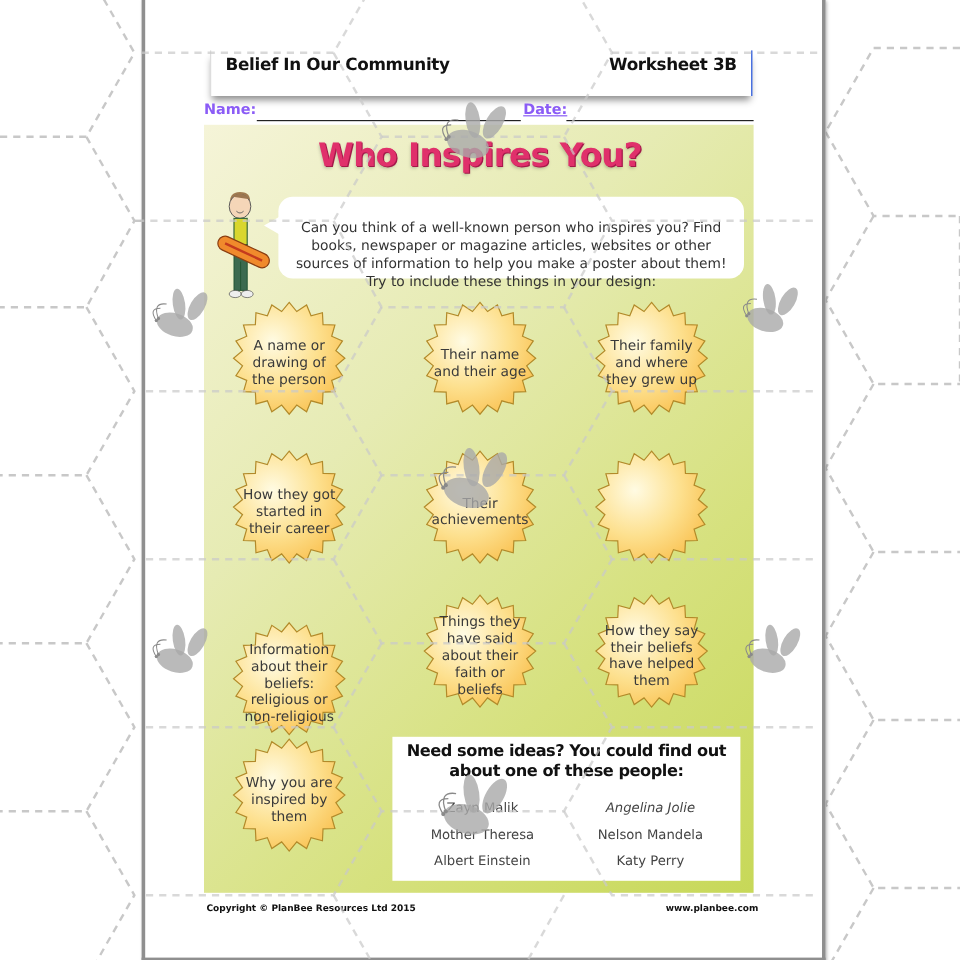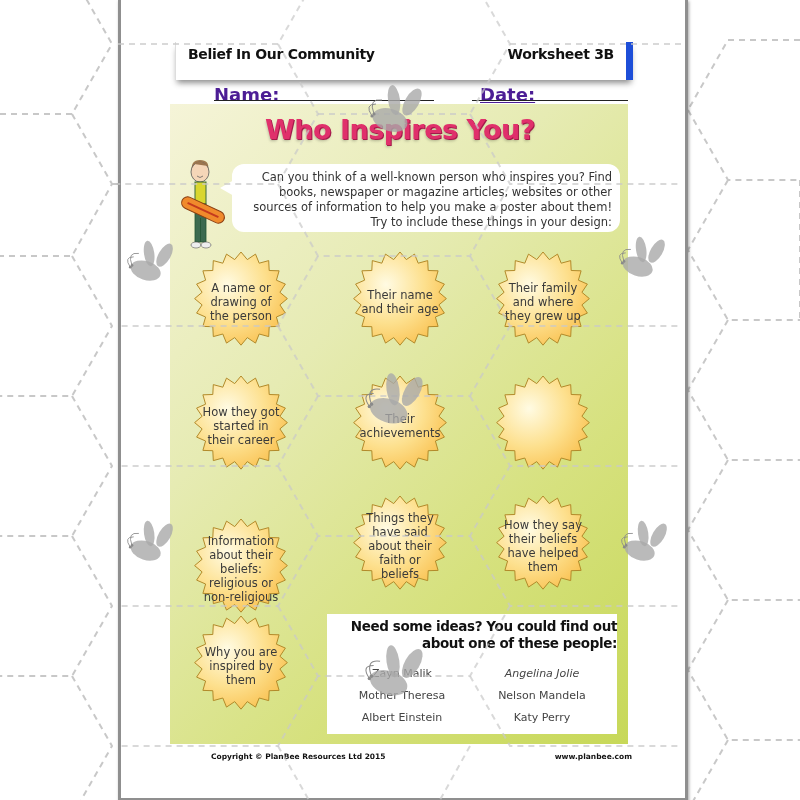--- a/index.html
+++ b/index.html
@@ -12,32 +12,32 @@
   .page {
     position:absolute; left:118px; top:0; width:564px; height:798px;
     background:#ffffff;
     border-left:3px solid #8f8f8f; border-right:3px solid #8f8f8f; border-bottom:4px solid #8f8f8f;
     box-shadow: 1px 1px 3px rgba(0,0,0,0.35);
     z-index:1;
   }
   .hexfg { position:absolute; left:0; top:0; width:800px; height:800px; z-index:5; pointer-events:none; }
   .header-box {
     position:absolute; left:175px; top:42px; width:450px; height:38px;
-    background:#fff; border-left:1px solid #ddd; border-right:7px solid #1d4ed8;
+    background:#fff; border-left:1px solid #ddd; border-right:1px solid #1d4ed8;
     box-shadow: 0 5px 6px -2px rgba(0,0,0,0.45);
     z-index:3;
   }
   .header-title, .worksheet-no {
     position:absolute; top:4px; font-family:"DejaVu Sans", sans-serif; font-weight:bold;
     font-size:14px; color:#111; letter-spacing:-0.3px;
   }
   .header-title { left:12px; }
   .worksheet-no { right:12px; }
   .name-row { position:absolute; left:170px; top:84px; width:460px; height:20px; z-index:3; }
-  .field-label { position:absolute; top:0; font-weight:bold; font-size:18px; color:#4c1d95;margin-left:44px; }
+  .field-label { position:absolute; top:0; font-weight:bold; font-size:12px; color:#8b5cf6; }
   .field-line { position:absolute; top:16px; height:0; border-bottom:1px solid #222; }
   .panel {
     position:absolute; left:170px; top:104px; width:458px; height:640px;
     background: linear-gradient(135deg, #f5f4d8 0%, #e6ebb3 35%, #d6e17e 70%, #c7d858 100%);
     z-index:2;
   }
   .title {
     position:absolute; left:0; right:0; top:114px; text-align:center; z-index:3;
     font-family:"DejaVu Sans", sans-serif; font-weight:bold; font-size:27px;
     color:#e0306b; letter-spacing:-0.5px;
@@ -45,48 +45,48 @@
   }
   .bubble {
     position:absolute; left:232px; top:164px; width:388px; height:68px;
     background:#fff; border-radius:12px; z-index:3;
   }
   .bubble:before {
     content:""; position:absolute; left:-12px; top:16px;
     border-top:8px solid transparent; border-bottom:8px solid transparent; border-right:14px solid #fff;
   }
   .bubble-text {
-    position:absolute; left:8px; right:8px; top:6px; text-align:right;
+    position:absolute; left:8px; right:8px; top:18px; text-align:center;
     font-size:11.5px; line-height:15px; color:#333;
   }
   .boy { position:absolute; left:178px; top:158px; width:50px; height:94px; z-index:4; }
   .badge {
     position:absolute; width:104px; height:104px; z-index:3;
   }
   .badge svg { position:absolute; left:0; top:0; width:104px; height:104px; }
   .badge-text {
     position:absolute; left:12px; right:12px; top:0; bottom:0;
     display:flex; align-items:center; justify-content:center; text-align:center;
     font-size:11.5px; line-height:14px; color:#3a3a3a;
   }
   .ideas {
     position:absolute; left:327px; top:614px; width:290px; height:120px;
     background:#fff; z-index:3;
   }
   .ideas-title {
-    position:absolute; left:0; right:0; top:4px; text-align:right;
+    position:absolute; left:0; right:0; top:4px; text-align:center;
     font-weight:bold; font-size:13.5px; line-height:17px; color:#111; letter-spacing:-0.4px;
   }
   .person {
     position:absolute; width:130px; text-align:center; font-size:11px; color:#444;
   }
   .footer-left, .footer-right {
     position:absolute; top:752px; font-weight:bold; font-size:7.5px; color:#111; z-index:3;
   }
-  .footer-left { left:172px;margin-left:39px; }
+  .footer-left { left:172px; }
   .footer-right { right:168px; }
   .bee { position:absolute; z-index:6; pointer-events:none; }
 </style>
 </head>
 <body>
 
 <svg class="hexbg" viewBox="0 0 800 800">
   <g stroke="#c8c8c8" stroke-width="2" stroke-dasharray="6,5" fill="none">
     <path d="M0 114 L72 114 L112 44 L72 -26"></path>
     <path d="M72 114 L112 184 L72 256 L0 256"></path>

